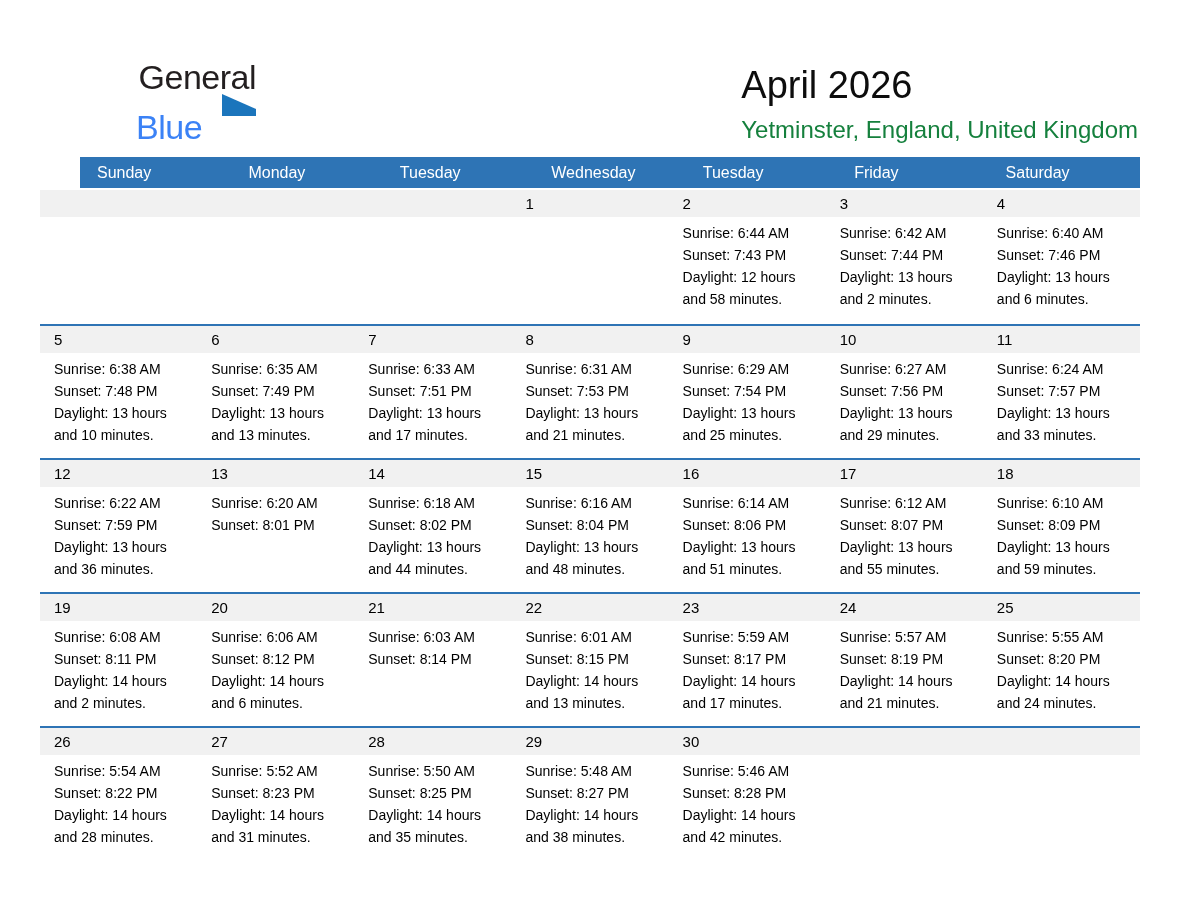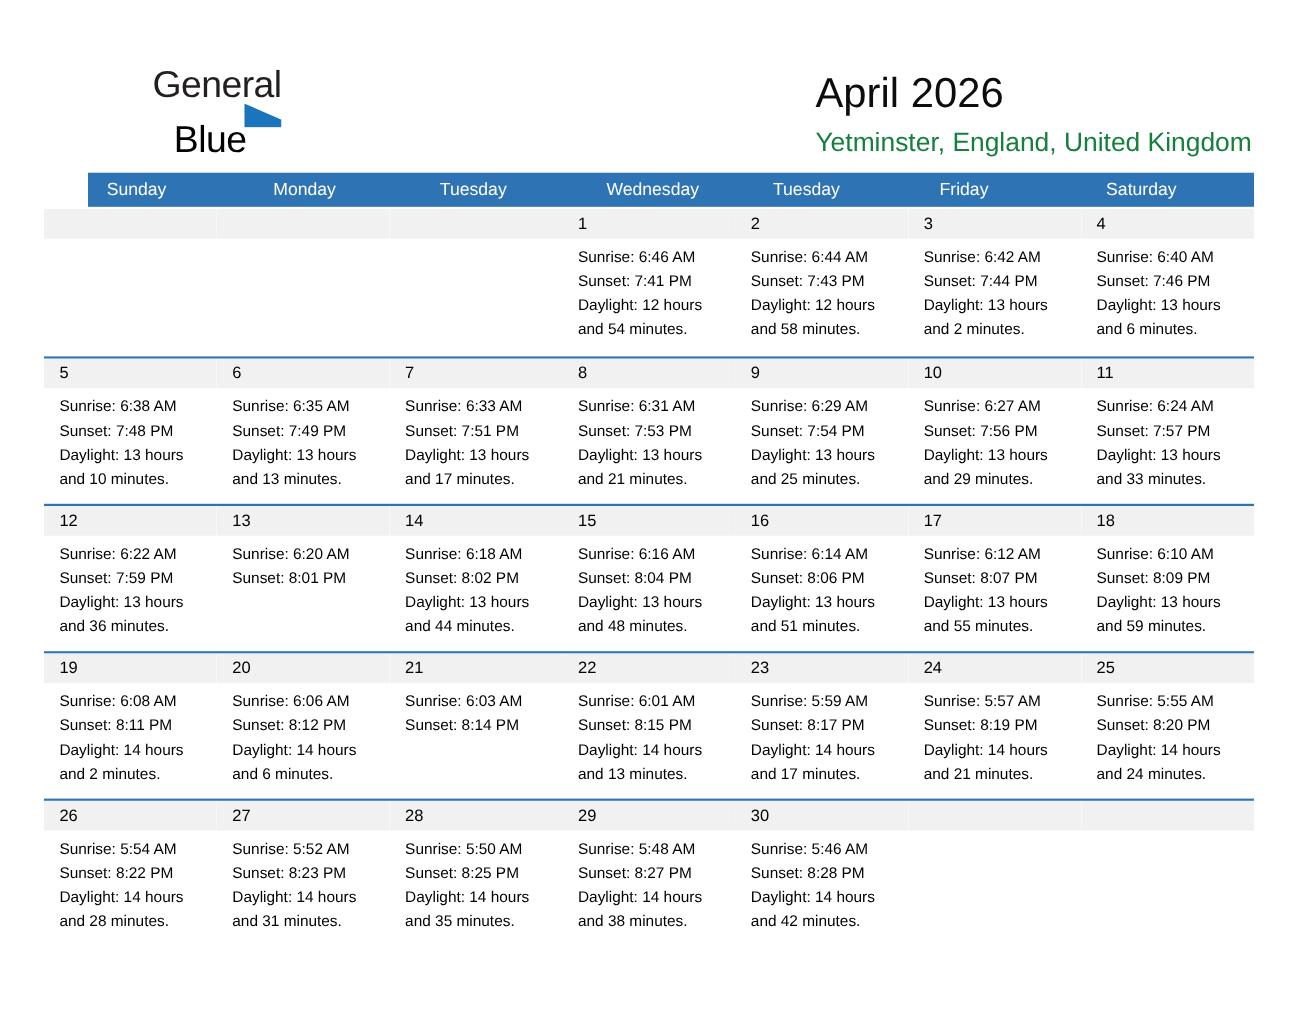--- a/index.html
+++ b/index.html
@@ -5,21 +5,21 @@
   * { margin: 0; padding: 0; box-sizing: border-box; }
   html, body { width: 1188px; height: 918px; background: #ffffff; font-family: "Liberation Sans", sans-serif; color: #000; overflow: hidden; }
   .page { position: relative; width: 1188px; height: 918px; background: #fff; }
 
   
   .logo { position: absolute; left: 56px; top: 60px; width: 200px; height: 70px; }
   .logo-row { display: flex; align-items: flex-end; flex-direction: column; }
   .logo-general { font-size: 34px; color: #231f20; letter-spacing: -0.5px; line-height: 1; }
   .logo-triangle { display: inline-block; width: 34px; height: 22px; margin-left: 1px; margin-bottom: 0px;
     background: #1b75bc; clip-path: polygon(0 0, 100% 68%, 100% 100%, 0 100%); }
-  .logo-blue { font-size: 34px; color: #000000; letter-spacing: -0.5px; line-height: 1; margin-left: 102px; margin-top: -6px; }
+  .logo-blue { font-size: 34px; color: #3b82f6; letter-spacing: -0.5px; line-height: 1; margin-left: 80px; margin-top: -6px; }
 
   
   .titles { position: absolute; right: 50px; top: 64px; }
   .month-title { font-size: 38px; font-weight: normal; color: #0d0d0d; line-height: 1.15; }
   .location-subtitle { font-size: 24px; font-weight: normal; color: #15803d; margin-top: 8px; }
 
   
   .calendar { position: absolute; left: 40px; top: 157px; width: 1100px; }
   .weekday-row { display: grid; grid-template-columns: repeat(7, 1fr); background: #2e74b5; height: 31px; margin-left: 40px; }
   .weekday-cell { color: #ffffff; font-size: 16px; line-height: 31px; padding-left: 17px; overflow: hidden; white-space: nowrap; }
@@ -68,25 +68,20 @@
           <div class="day-cell">
             <div class="day-num"></div>
             <div class="day-info"></div>
           </div>
           <div class="day-cell">
             <div class="day-num"></div>
             <div class="day-info"></div>
           </div>
           <div class="day-cell">
             <div class="day-num">1</div>
-            <div class="day-info">
-              <span>Sunrise: 6:46 AM</span>
-              <span>Sunset: 7:41 PM</span>
-              <span>Daylight: 12 hours and 54 minutes.</span>
-            </div>
           </div>
           <div class="day-cell">
             <div class="day-num">2</div>
             <div class="day-info">
               <span>Sunrise: 6:44 AM</span>
               <span>Sunset: 7:43 PM</span>
               <span>Daylight: 12 hours and 58 minutes.</span>
             </div>
           </div>
           <div class="day-cell">

